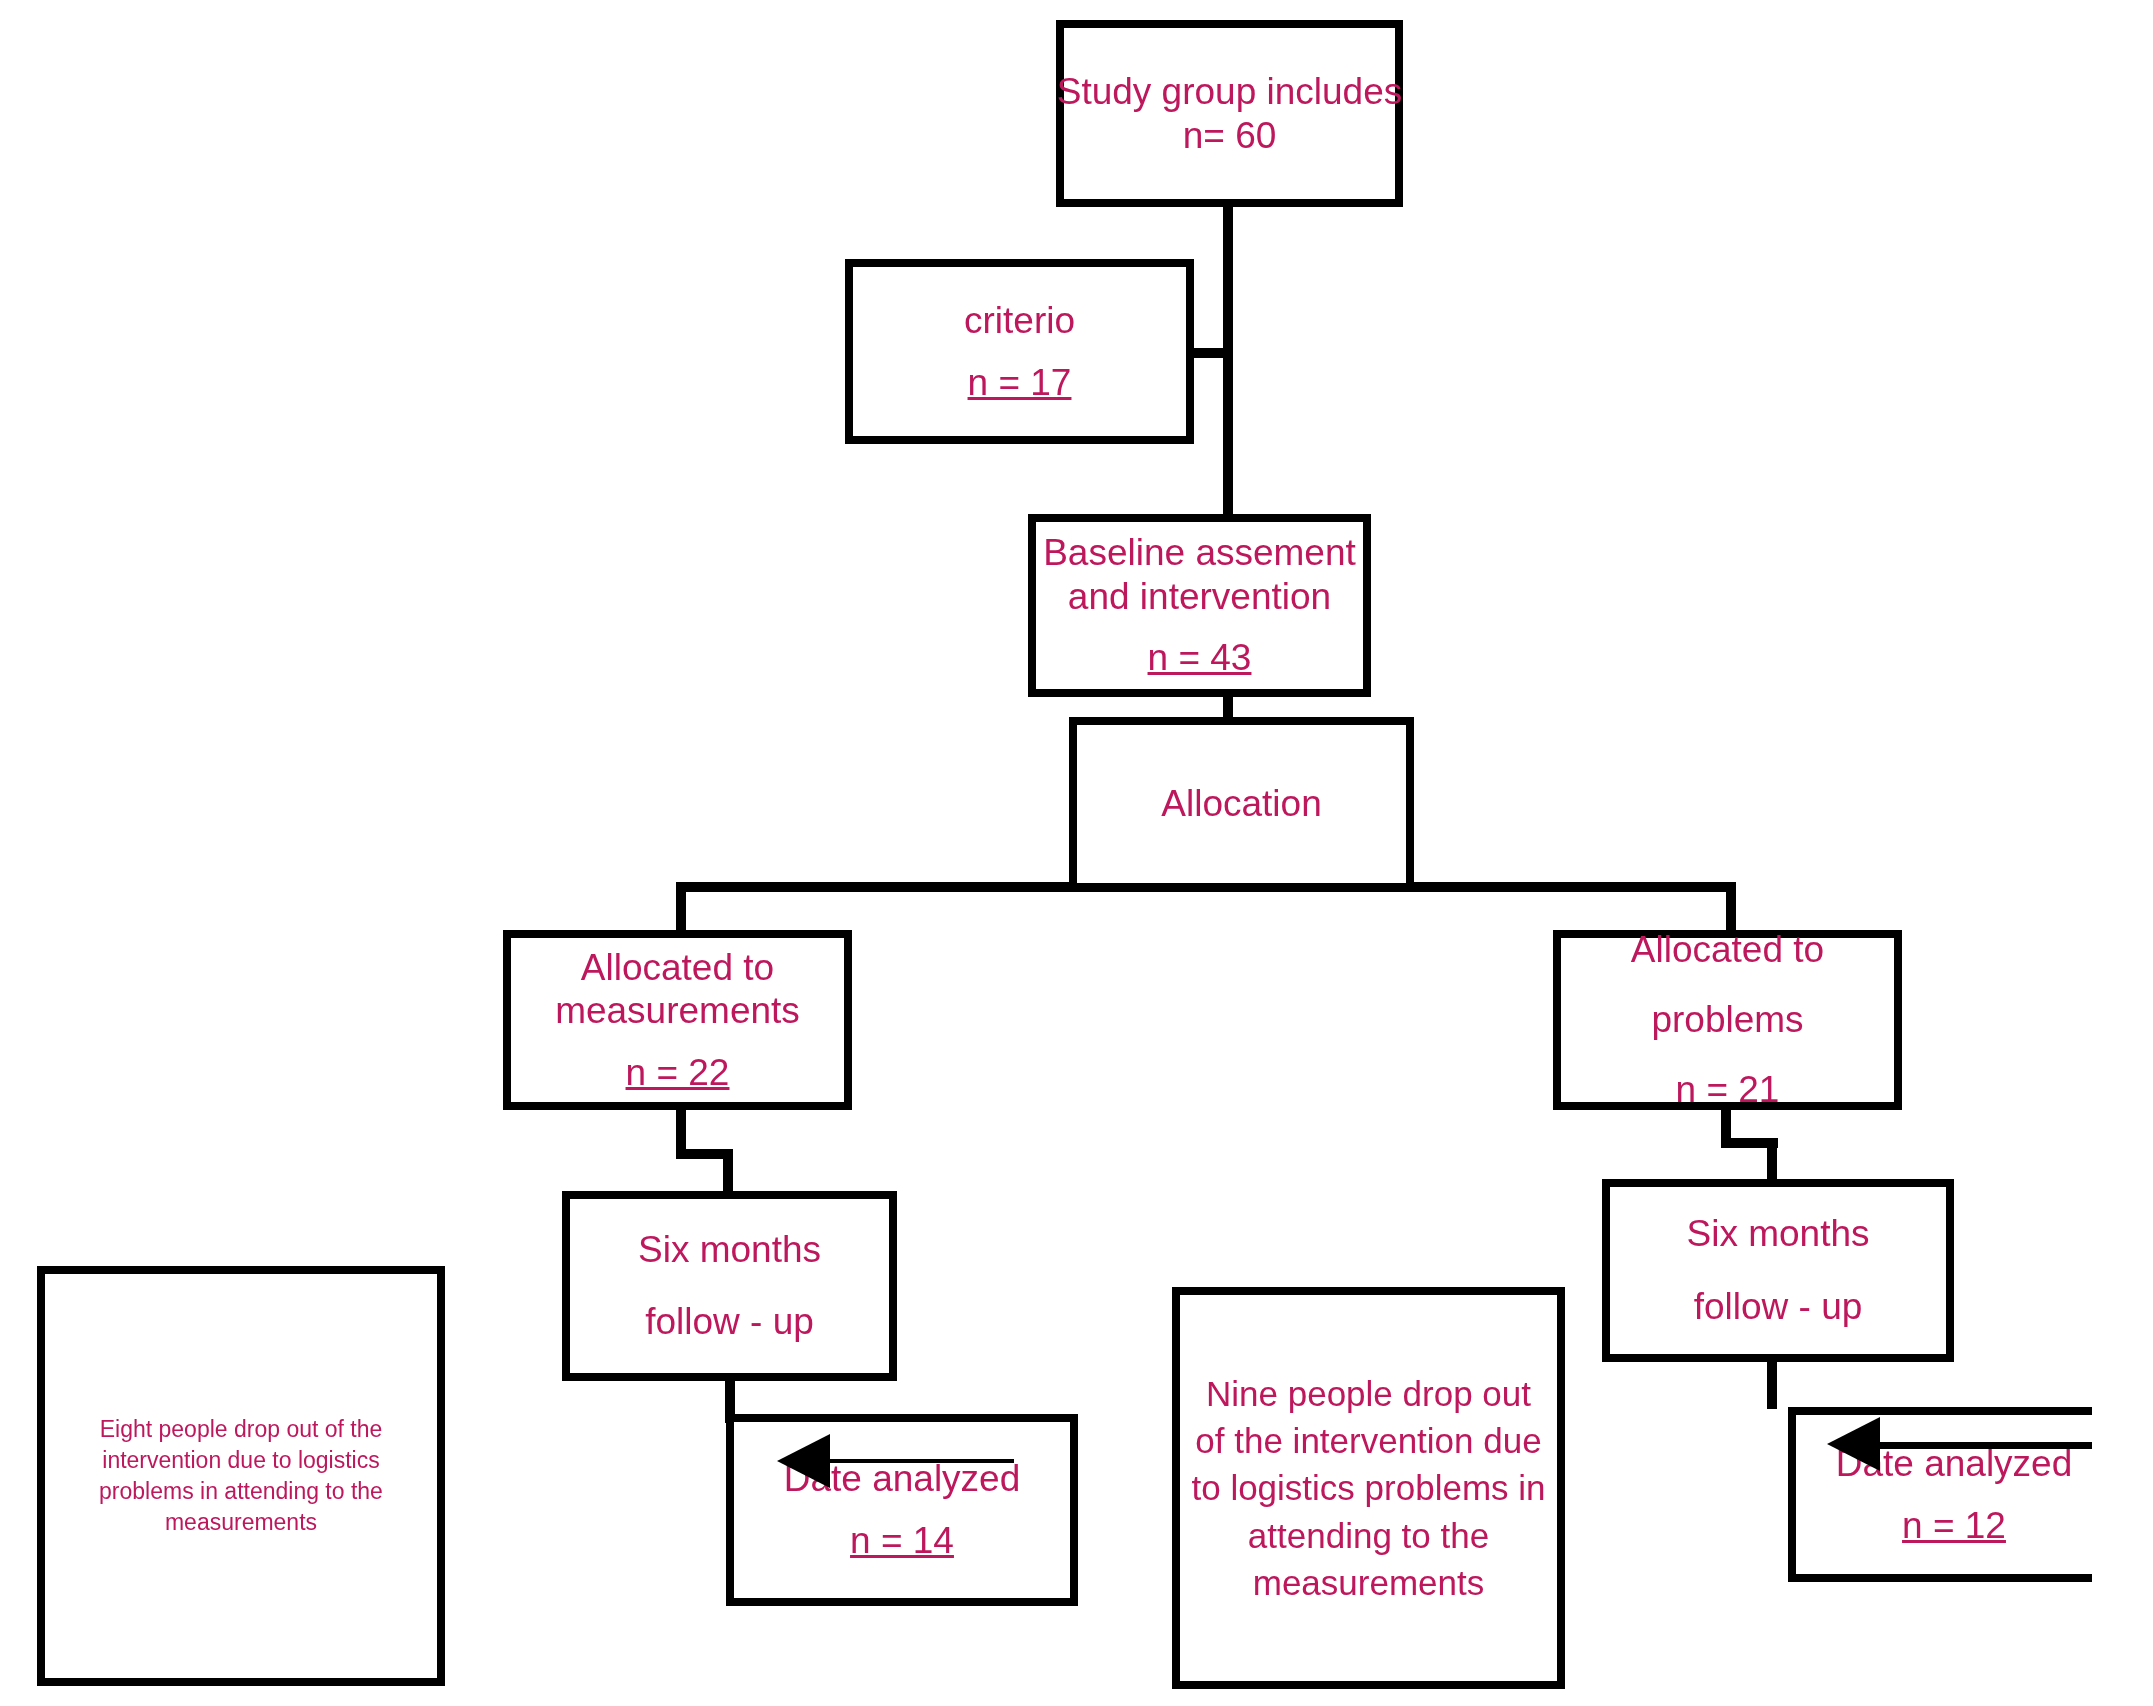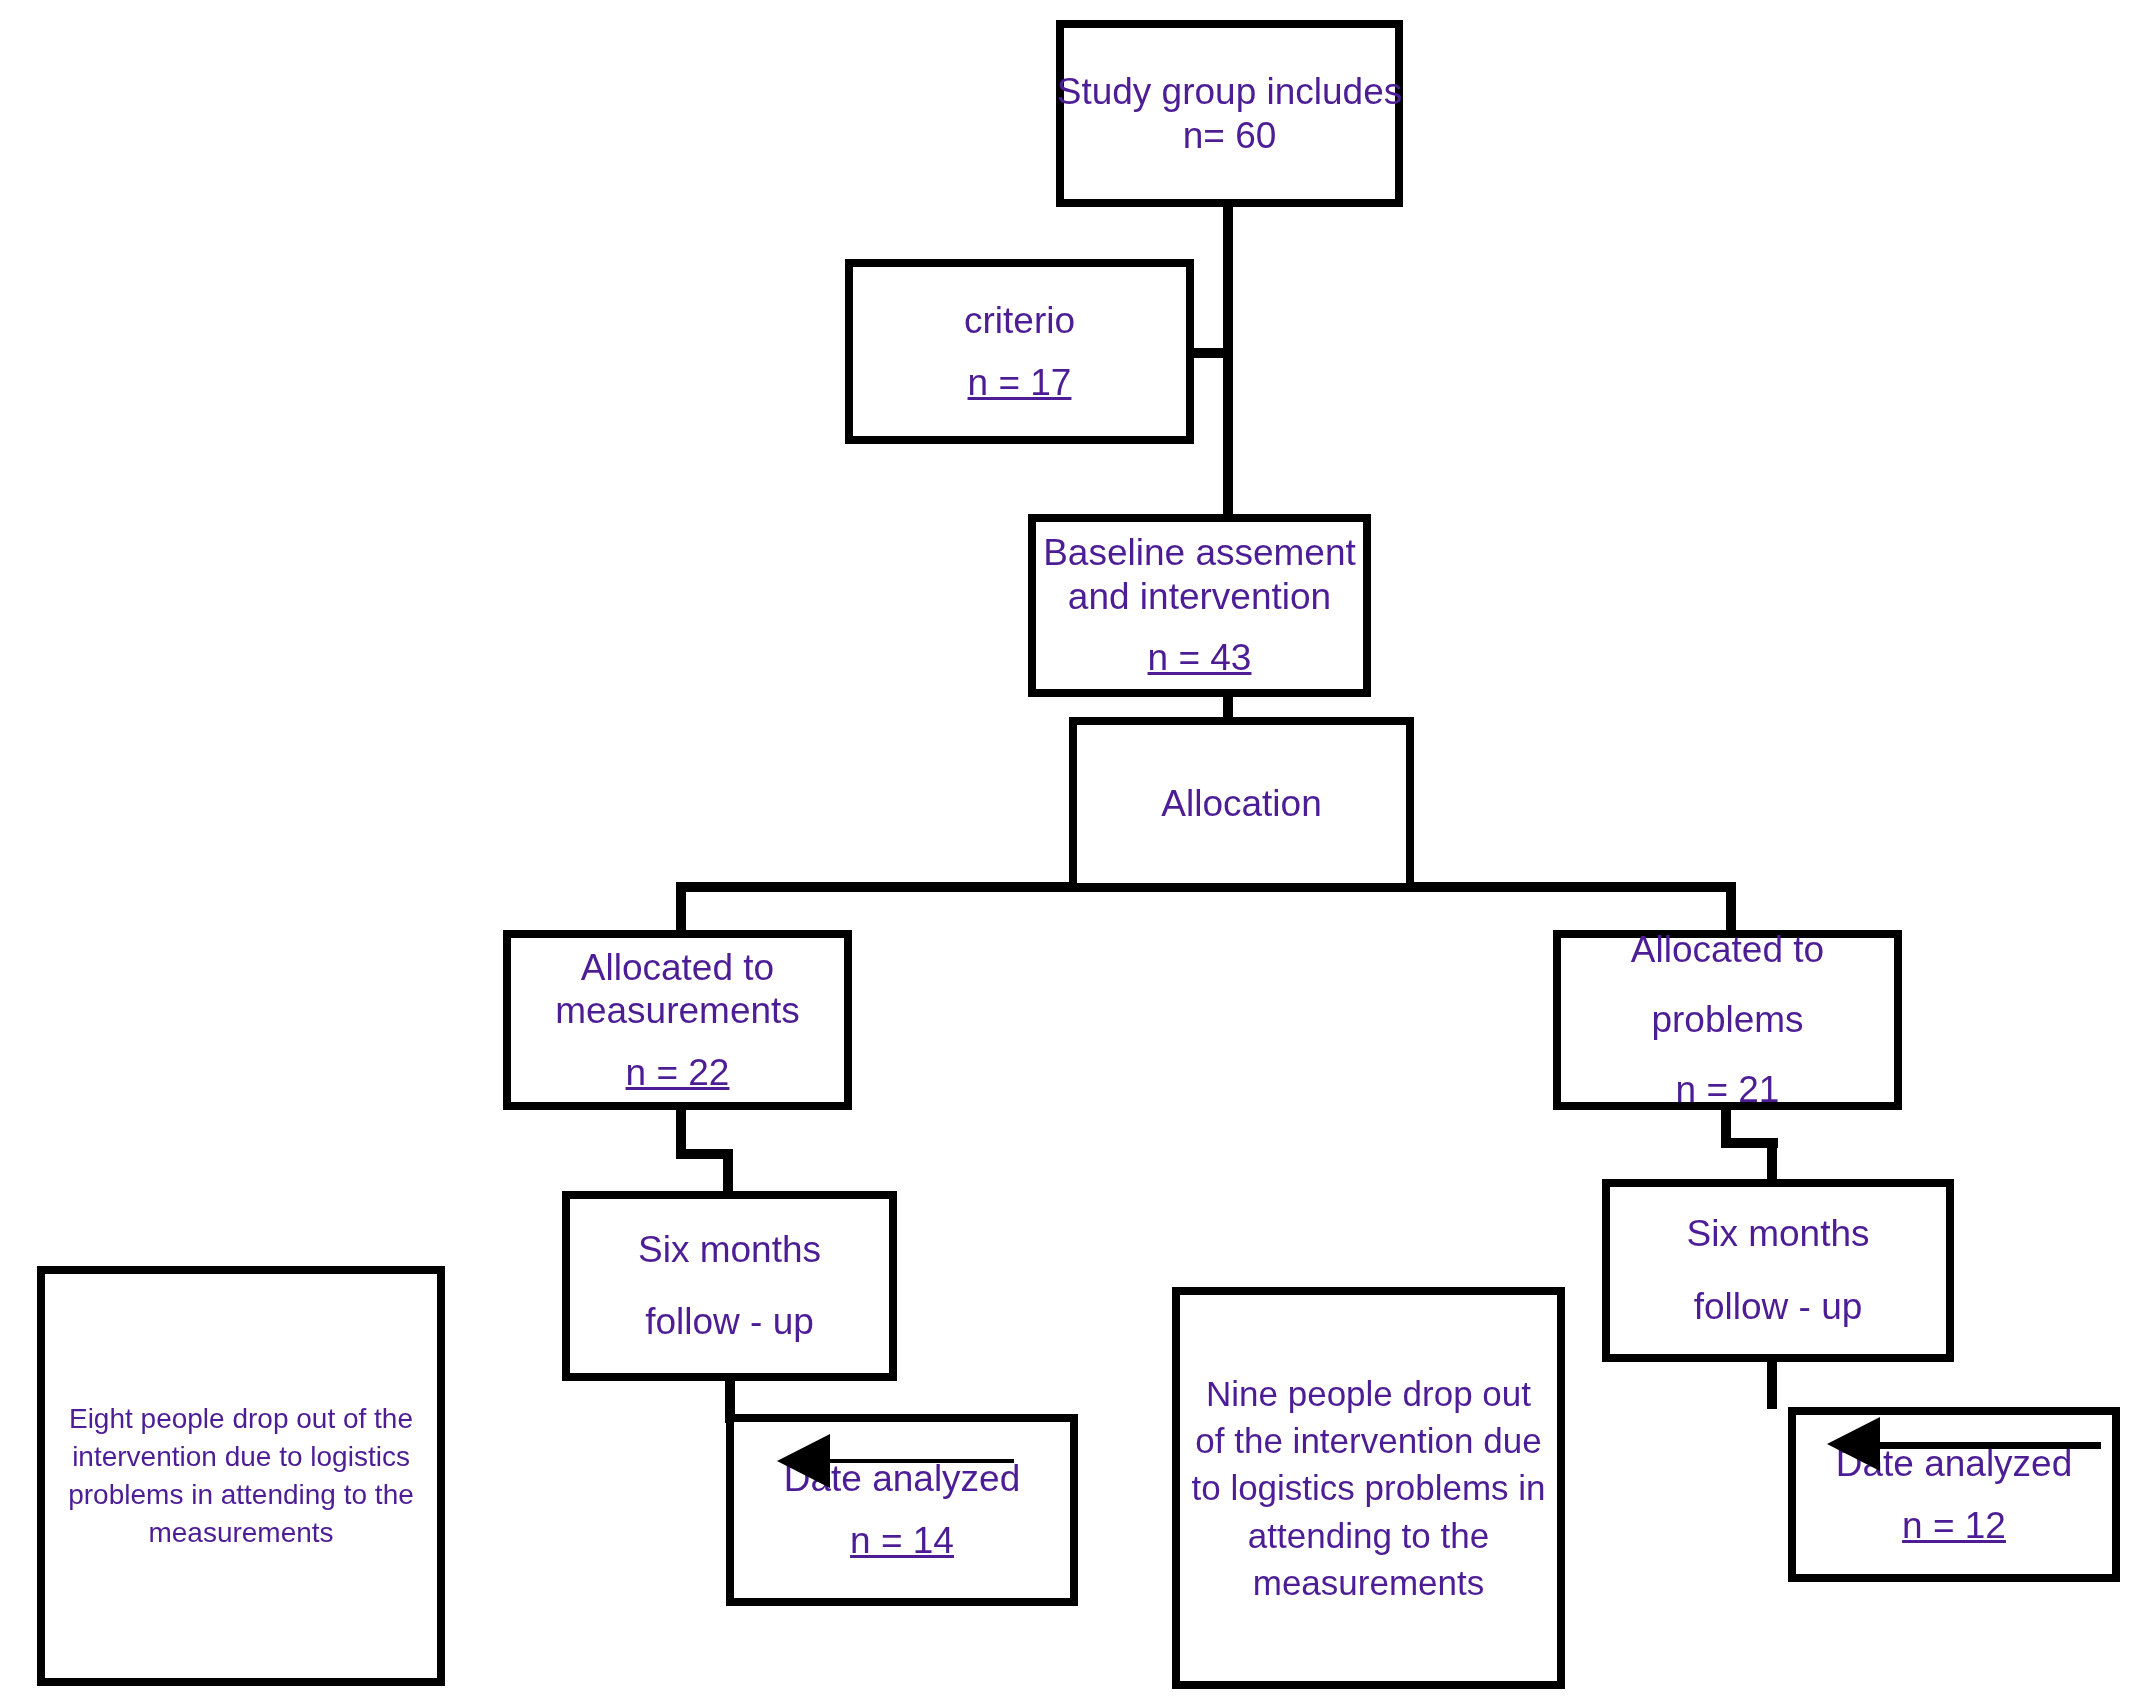--- a/index.html
+++ b/index.html
@@ -6,23 +6,22 @@
     margin: 0;
     padding: 0;
     background: #ffffff;
   }
   #canvas {
     position: relative;
     width: 2092px;
     height: 1707px;
     background: #ffffff;
     font-family: "Liberation Sans", sans-serif;
-    color: #4c1d95;
+    color: #be185d;
     overflow: hidden;
-    padding-left: 40px;
   }
   .node {
     position: absolute;
     box-sizing: border-box;
     border: 8.2px solid #000000;
     background: #ffffff;
     display: flex;
     flex-direction: column;
     align-items: center;
     justify-content: center;
@@ -59,21 +58,21 @@
   #node-alloc-int  { left: 503px;  top: 930px; width: 349px; height: 180px; }
   #node-alloc-pla  { left: 1553px; top: 930px; width: 349px; height: 180px;
                      line-height: 1.9; }
   #node-six-left   { left: 562px;  top: 1191px; width: 335px; height: 190px;
                      line-height: 1.95; }
   #node-six-right  { left: 1602px; top: 1179px; width: 352px; height: 183px;
                      line-height: 1.95; }
   #node-data-left  { left: 726px;  top: 1414px; width: 352px; height: 192px; }
   #node-data-right { left: 1788px; top: 1407px; width: 332px; height: 175px; }
   #node-dropout-left  { left: 37px;   top: 1266px; width: 408px; height: 420px;
-                        font-size: 28px; line-height: 1.35; }
+                        font-size: 23px; line-height: 1.35; }
   #node-dropout-right { left: 1172px; top: 1287px; width: 393px; height: 402px;
                         font-size: 35px; line-height: 1.35; }
 
   .dropout-text {
     display: block;
     padding: 0 9.1px;
   }
 
   
   .inbox-arrow {

